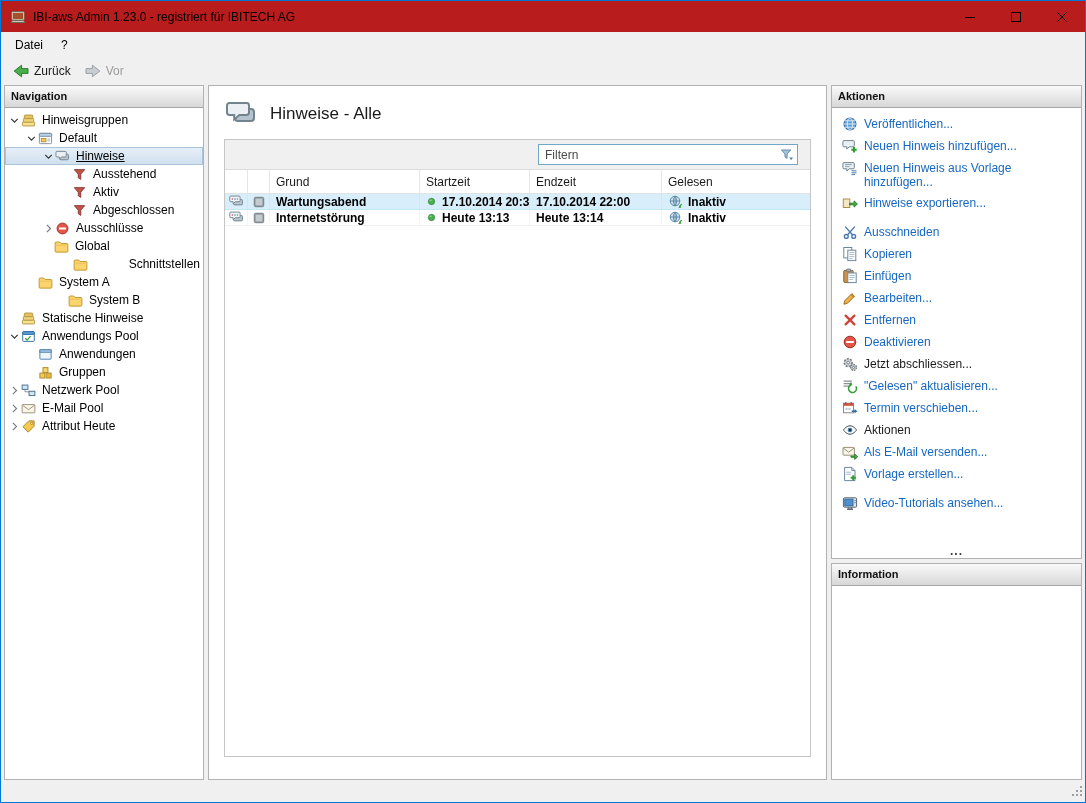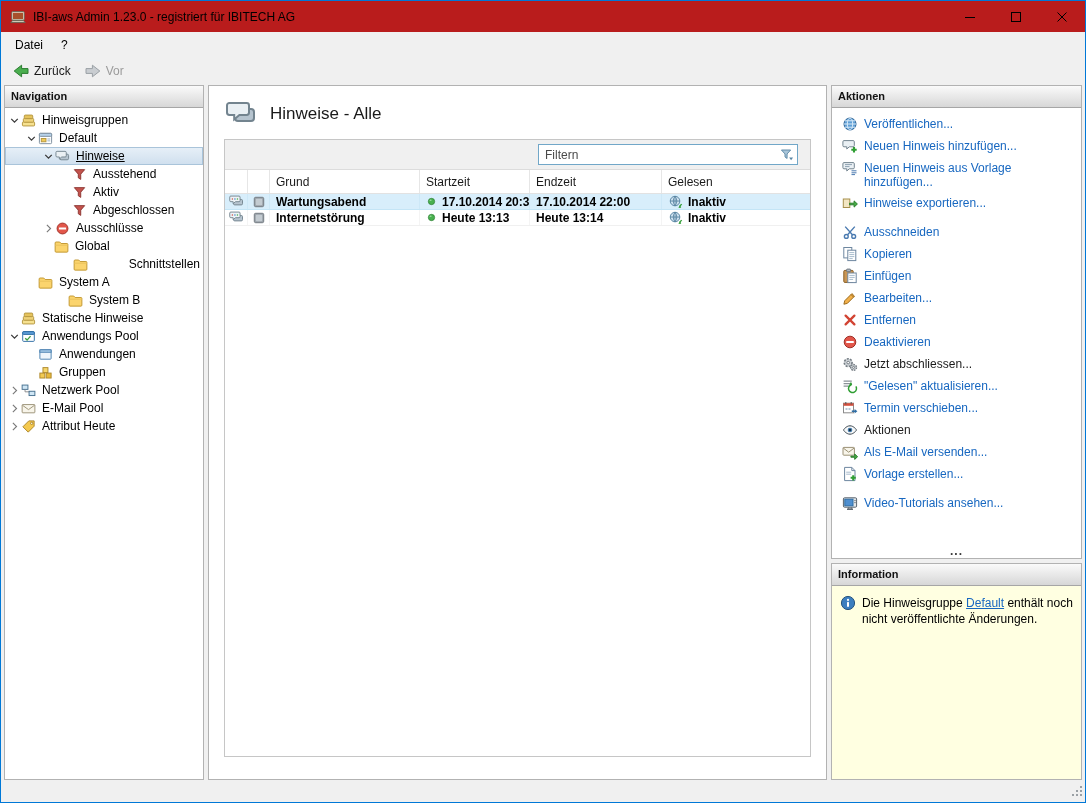--- a/index.html
+++ b/index.html
@@ -658,30 +658,20 @@
                   <path d="M6.8 12.2v2M9.2 12.2v2" stroke="#5a646e"></path>
                 </svg>
               </span>
               <span class="action-label">Video-Tutorials ansehen...</span>
             </div>
           </div>
         <div class="actions-overflow">...</div>
       </div>
       <div class="panel info-panel">
         <div class="panel-header">Information</div>
-        <div class="info-body">
-          <span class="ic" style="width:16px;height:16px">
-              <svg viewBox="0 0 16 16" width="16" height="16">
-                <circle cx="8" cy="8" r="6.6" fill="#3c7ebf" stroke="#28557f"></circle>
-                <circle cx="8" cy="4.9" r="1.1" fill="#fff"></circle>
-                <rect x="7" y="6.8" width="2" height="5.2" rx="1" fill="#fff"></rect>
-              </svg>
-            </span>
-          <span class="info-text"><span>Die Hinweisgruppe </span><a class="info-link">Default</a><span> enthält noch nicht veröffentlichte Änderungen.</span></span>
-        </div>
       </div>
     </div>
 
   </div>
 
   <div class="statusbar">
     <span class="resize-grip"><svg width="12" height="12">
           <g fill="#9aa0a5">
             <rect x="9" y="1" width="2" height="2"></rect>
             <rect x="5" y="5" width="2" height="2"></rect>

